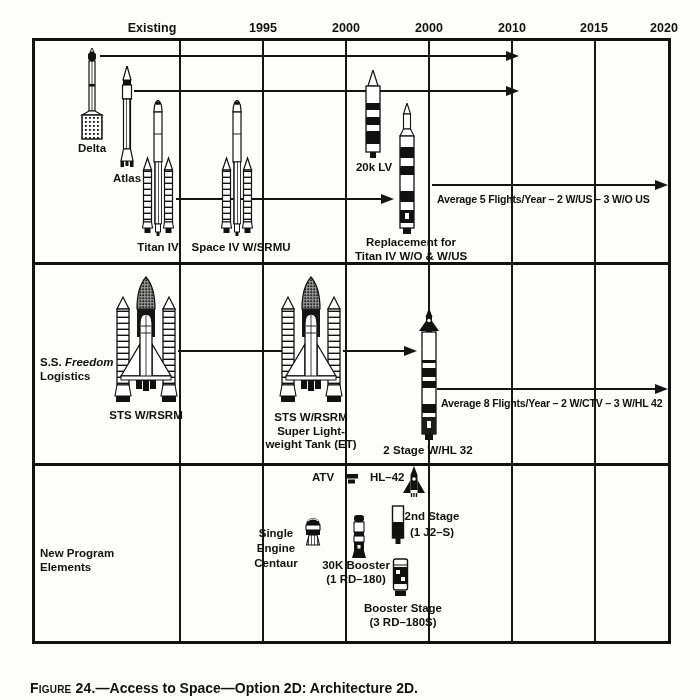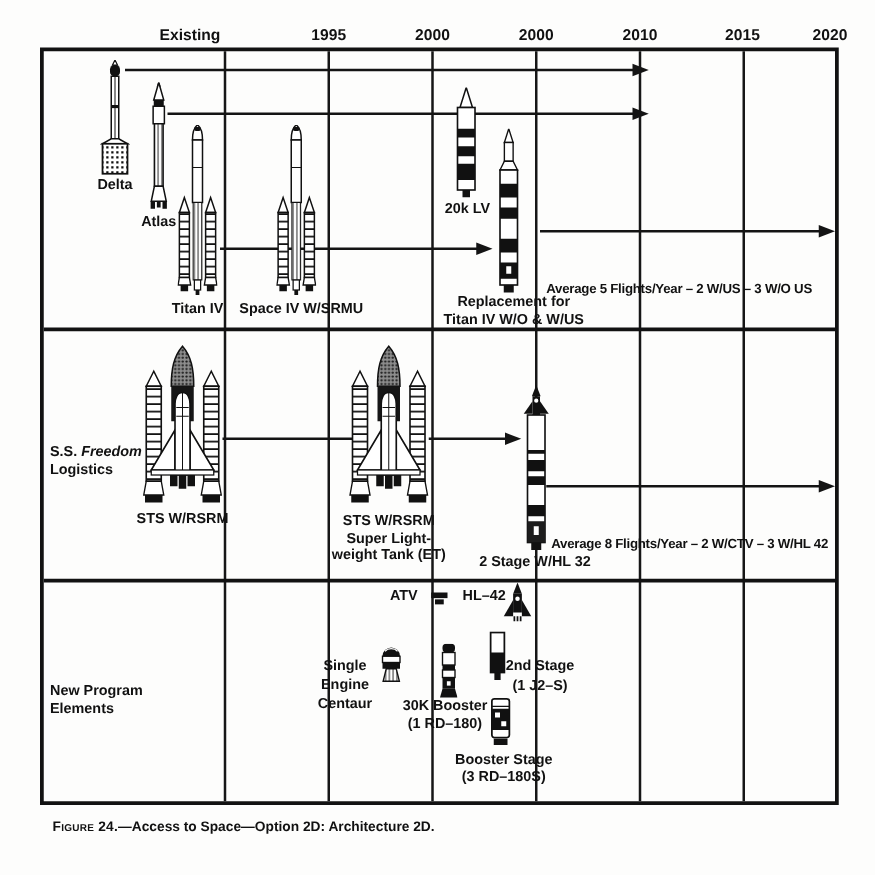--- a/index.html
+++ b/index.html
@@ -8,27 +8,27 @@
   .frame{position:absolute;left:32px;top:38px;width:639px;height:606px;
          box-sizing:border-box;border:3px solid #121212;background:transparent;}
   .vline{position:absolute;top:41px;height:600px;width:2px;background:#161616;z-index:1;}
   .hdiv{position:absolute;left:35px;width:633px;height:3px;background:#121212;z-index:1;}
   .year{position:absolute;top:21px;transform:translateX(-50%);font-weight:700;
         font-size:12.5px;white-space:nowrap;z-index:5;}
   .lbl{position:absolute;font-weight:700;font-size:11.5px;line-height:13.5px;
        white-space:nowrap;z-index:6;}
   .ctr{transform:translateX(-50%);text-align:center;}
   .rt{text-align:center;}
-  .note{font-size:10.6px;letter-spacing:-0.2px;margin-top:32px;}
+  .note{font-size:10.6px;letter-spacing:-0.2px;}
   .arrow,.cline{position:absolute;height:2.4px;background:#141414;z-index:3;}
   .arrow::after{content:'';position:absolute;right:-12px;top:50%;transform:translateY(-50%);
         width:0;height:0;border-left:13px solid #141414;
         border-top:5px solid transparent;border-bottom:5px solid transparent;}
   .icon{position:absolute;z-index:4;line-height:0;}
-  .cap{position:absolute;left:30px;top:656px;font-weight:700;font-size:11px;z-index:6;margin-left:12px;}
+  .cap{position:absolute;left:30px;top:680px;font-weight:700;font-size:14px;z-index:6;}
   .cap .sc{font-variant:small-caps;letter-spacing:0.2px;}
   .ital{font-style:italic;}
   svg{display:block;}
 </style>
 </head>
 <body>
 
 <div class="page">
 
   <svg width="0" height="0" style="position:absolute">
@@ -323,21 +323,21 @@
     <div>(1 RD–180)</div>
   </div>
 
   <div class="icon" style="left:391px;top:505px">
     <svg width="14" height="40" viewBox="0 0 14 40">
       <rect x="1.5" y="1" width="11" height="32" fill="#fff" stroke="#111" stroke-width="1.4"></rect>
       <rect x="1.5" y="17" width="11" height="16" fill="#111"></rect>
       <rect x="4.5" y="33" width="5" height="6" fill="#111"></rect>
     </svg>
   </div>
-  <div class="lbl ctr" style="left:432px;top:525px;line-height:16px">
+  <div class="lbl ctr" style="left:432px;top:508px;line-height:16px">
     <div>2nd Stage</div>
     <div>(1 J2–S)</div>
   </div>
 
   <div class="icon" style="left:392px;top:558px">
     <svg width="17" height="39" viewBox="0 0 17 39">
       <rect x="1.5" y="1" width="14" height="31" rx="2" fill="#fff" stroke="#111" stroke-width="1.4"></rect>
       <line x1="1.5" y1="7" x2="15.5" y2="7" stroke="#111" stroke-width="1"></line>
       <rect x="1.5" y="9" width="14" height="17" fill="#111"></rect>
       <rect x="4" y="12" width="4" height="4" fill="#fff"></rect>

